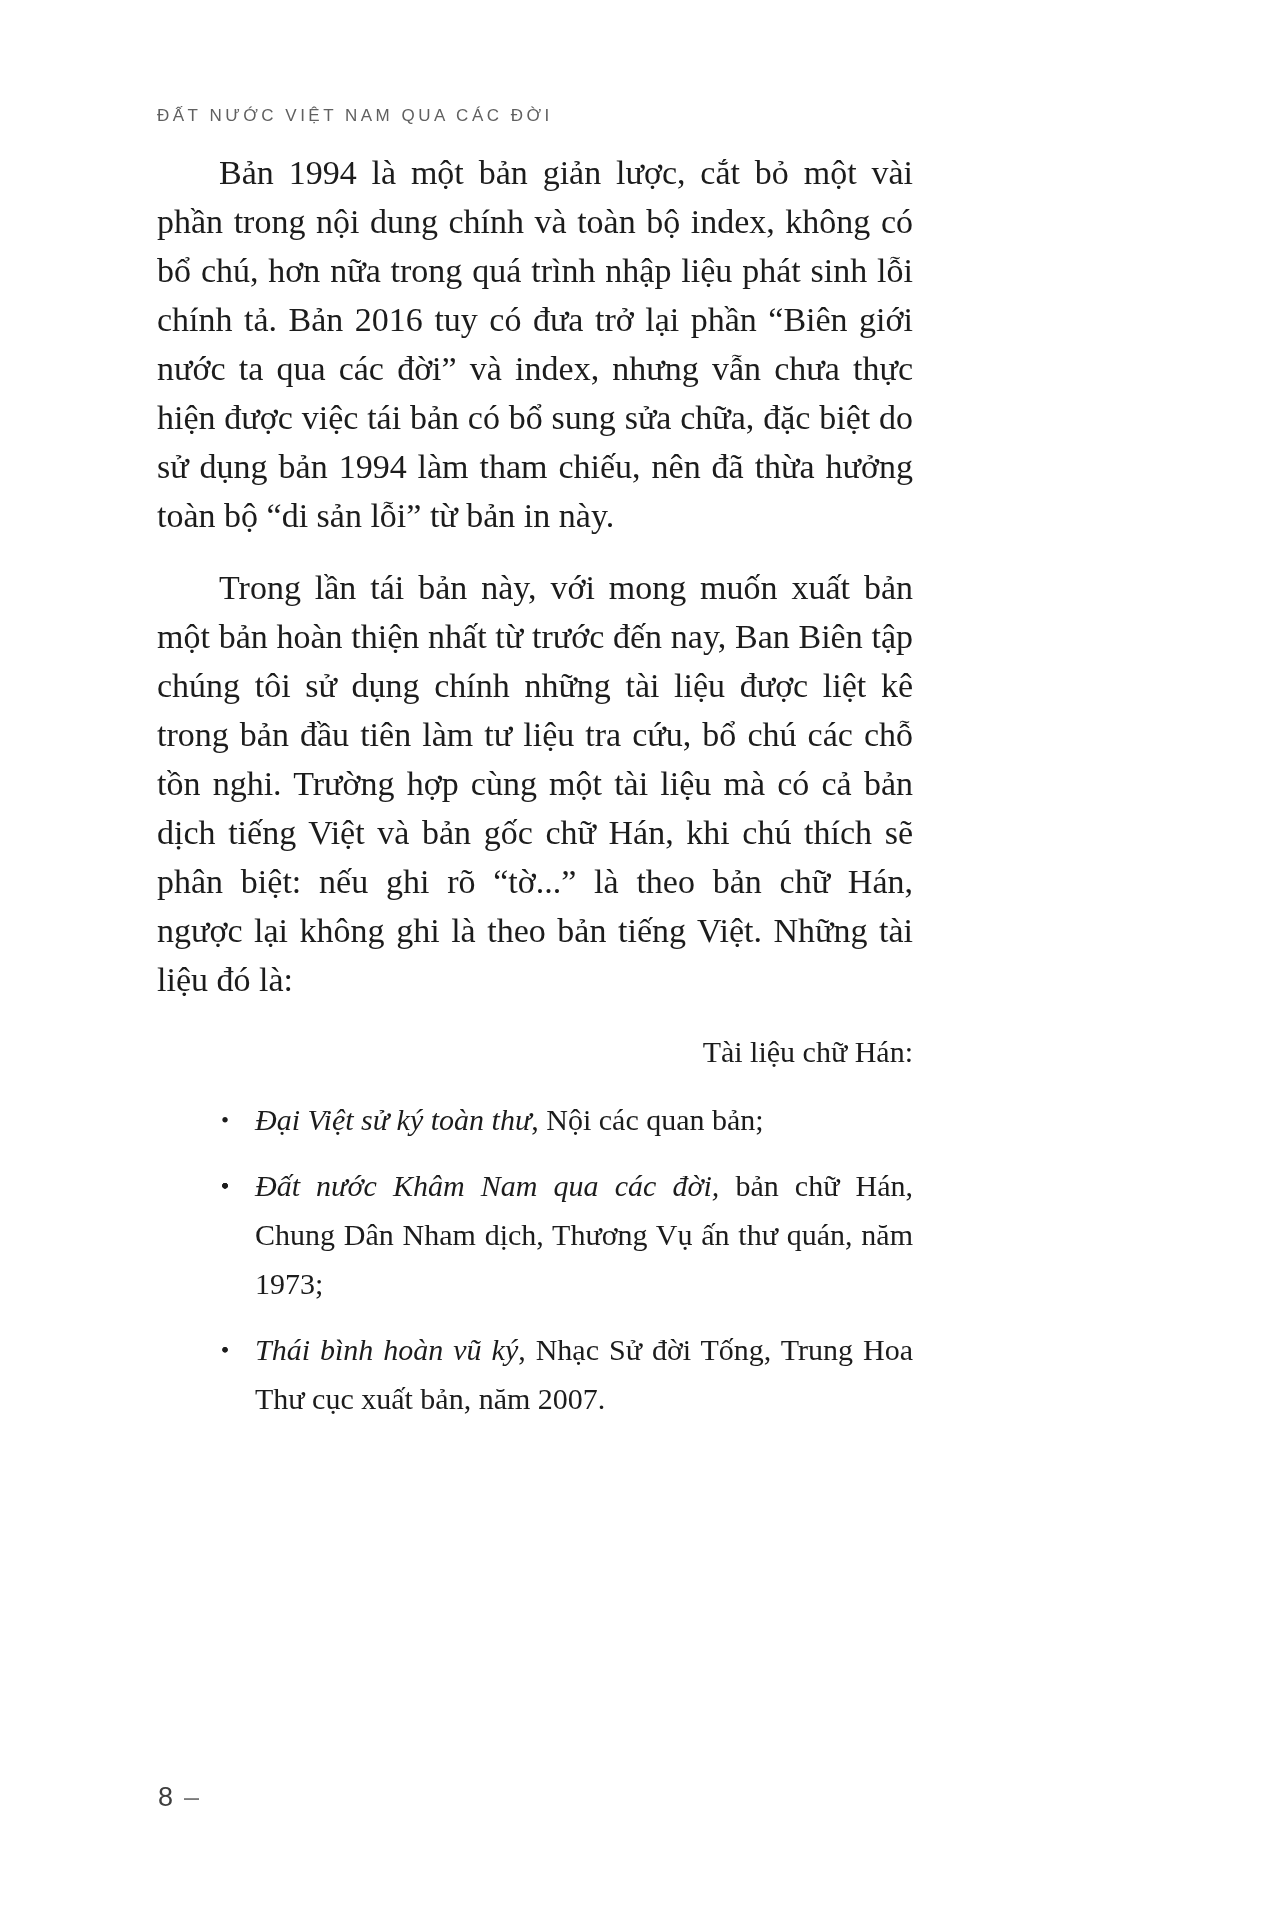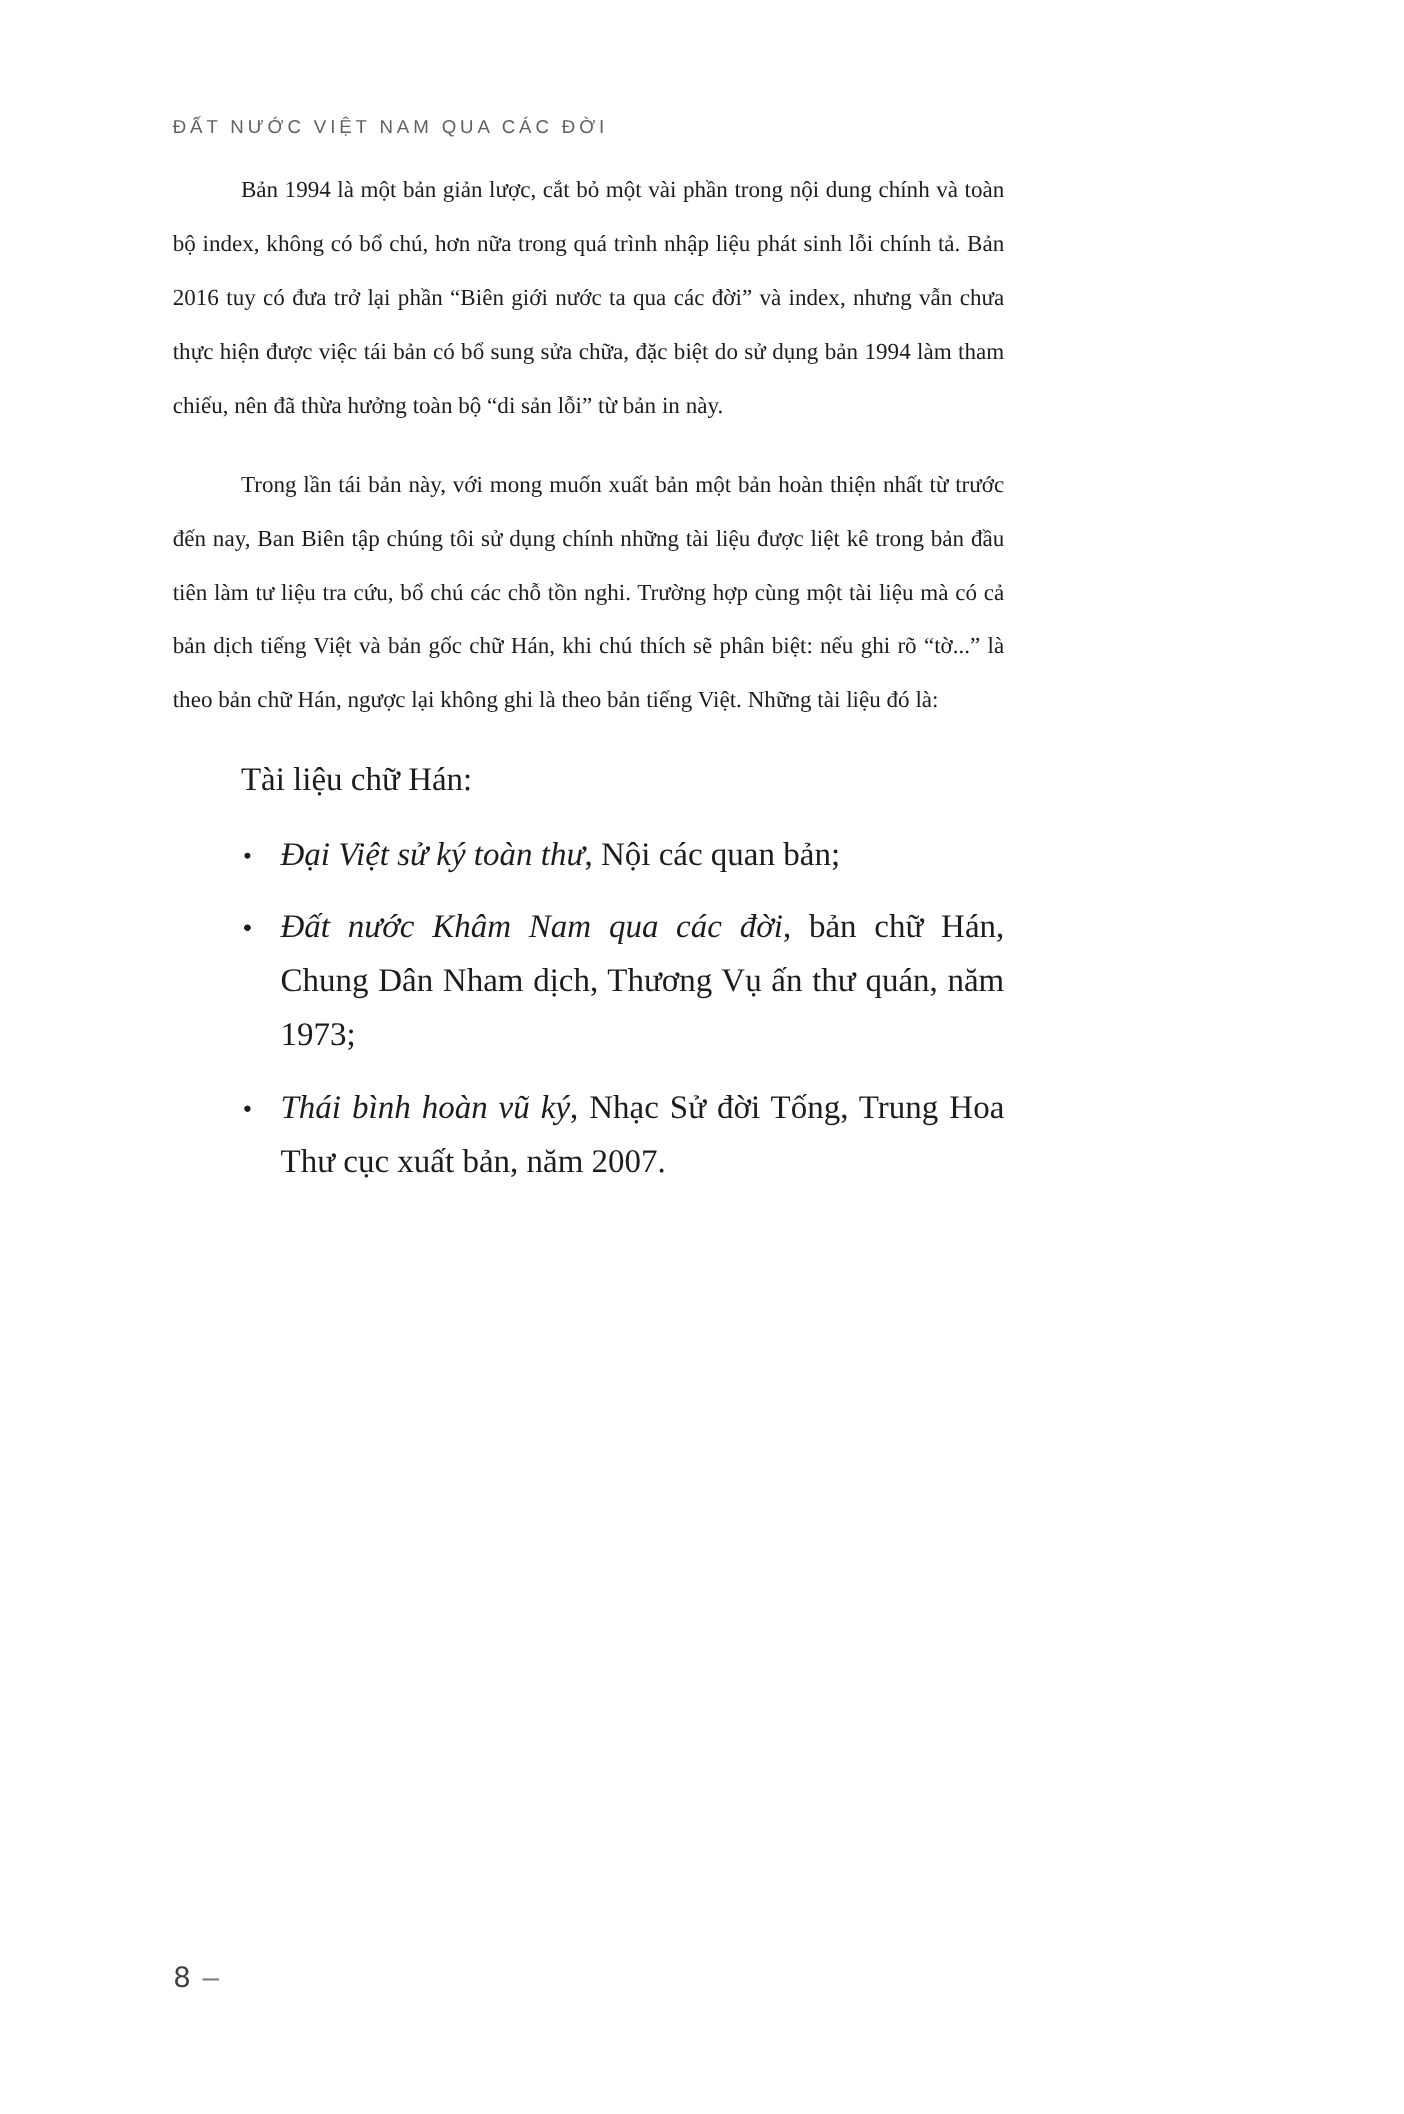--- a/index.html
+++ b/index.html
@@ -20,30 +20,31 @@
     letter-spacing:3.5px;
     color:#606060;
     white-space:nowrap;
   }
   .page-body {
     position:absolute;
     top:148px; left:157px;
     width:756px;
   }
   .para {
-    font-size:21px;
+    font-size:34px;
     line-height:49px;
     text-align:justify;
     margin:0 0 23px 0;
     text-indent:62px;
   }
   .list-heading {
     font-size:30px;
     line-height:49px;
     margin:20px 0 19px 62px;
+    text-align:right;
   }
   .doc-list {
     list-style:none;
     margin:0; padding:0;
   }
   .doc-list li {
     position:relative;
     padding-left:98px;
     font-size:30px;
     line-height:49px;

